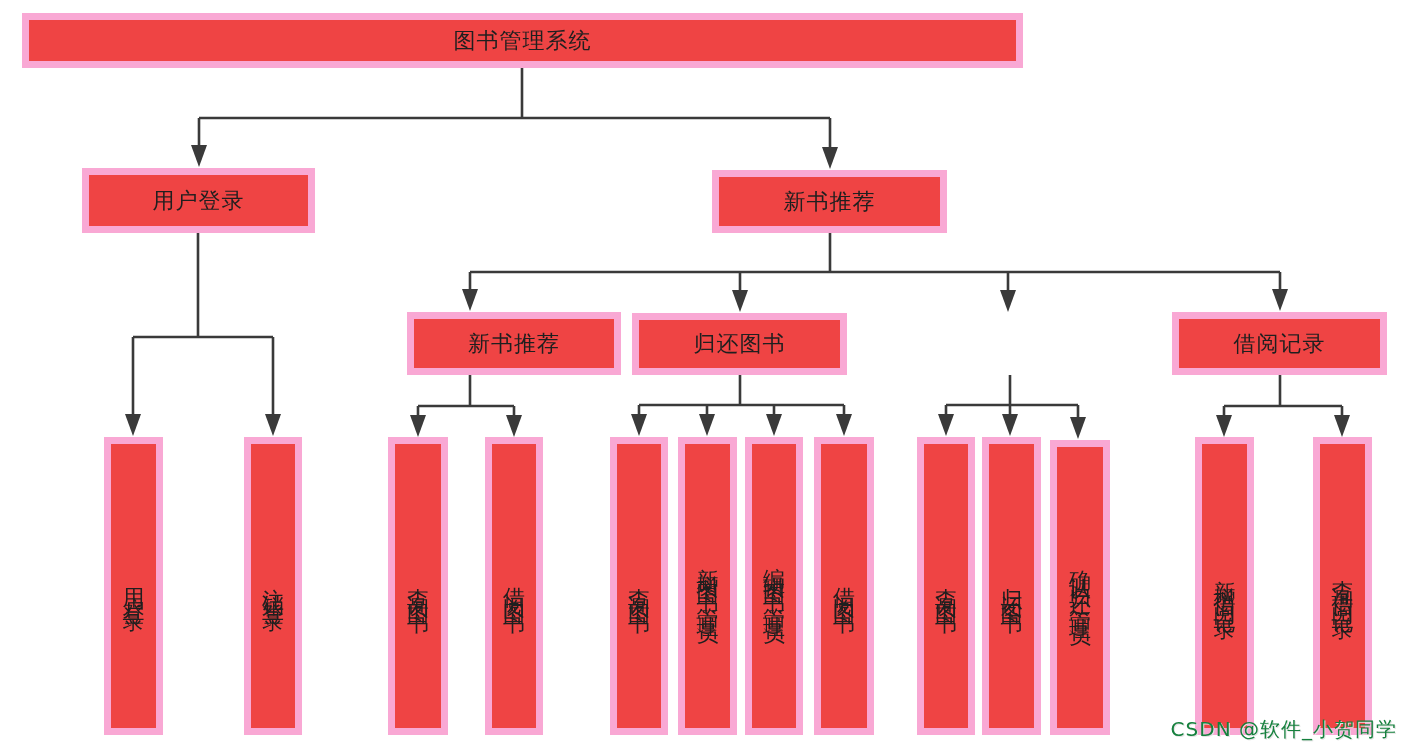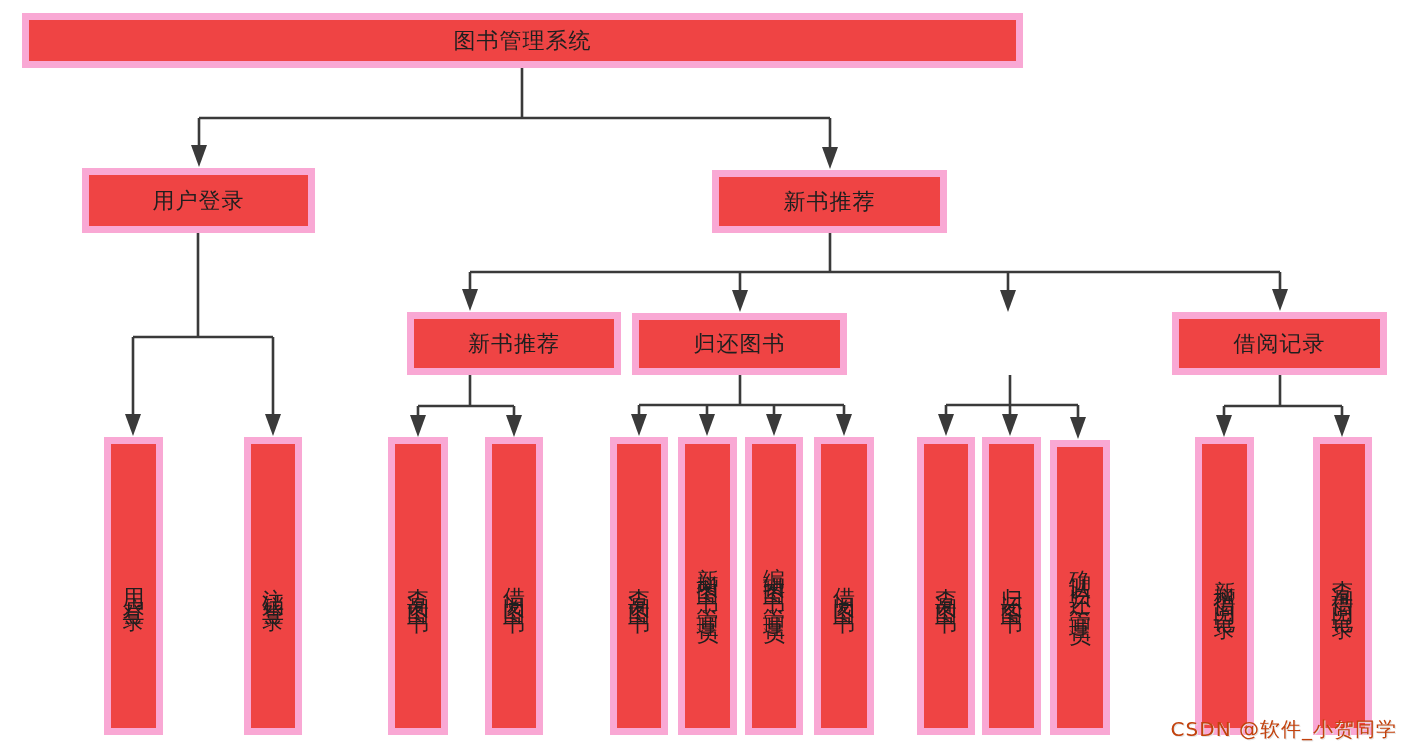--- a/index.html
+++ b/index.html
@@ -44,21 +44,21 @@
     font-size: 22px;
     letter-spacing: 8px;
     line-height: 1;
     white-space: nowrap;
   }
   #watermark {
     position: absolute;
     right: 8px;
     bottom: 4px;
     font-size: 20px;
-    color: #c2410c;
+    color: #15803d;
     text-shadow: 1px 1px 0 #e3e3e3;
     letter-spacing: 1px;
     z-index: 3;
     white-space: nowrap;
   }
 </style>
 </head>
 <body>
 
 <div id="stage">

